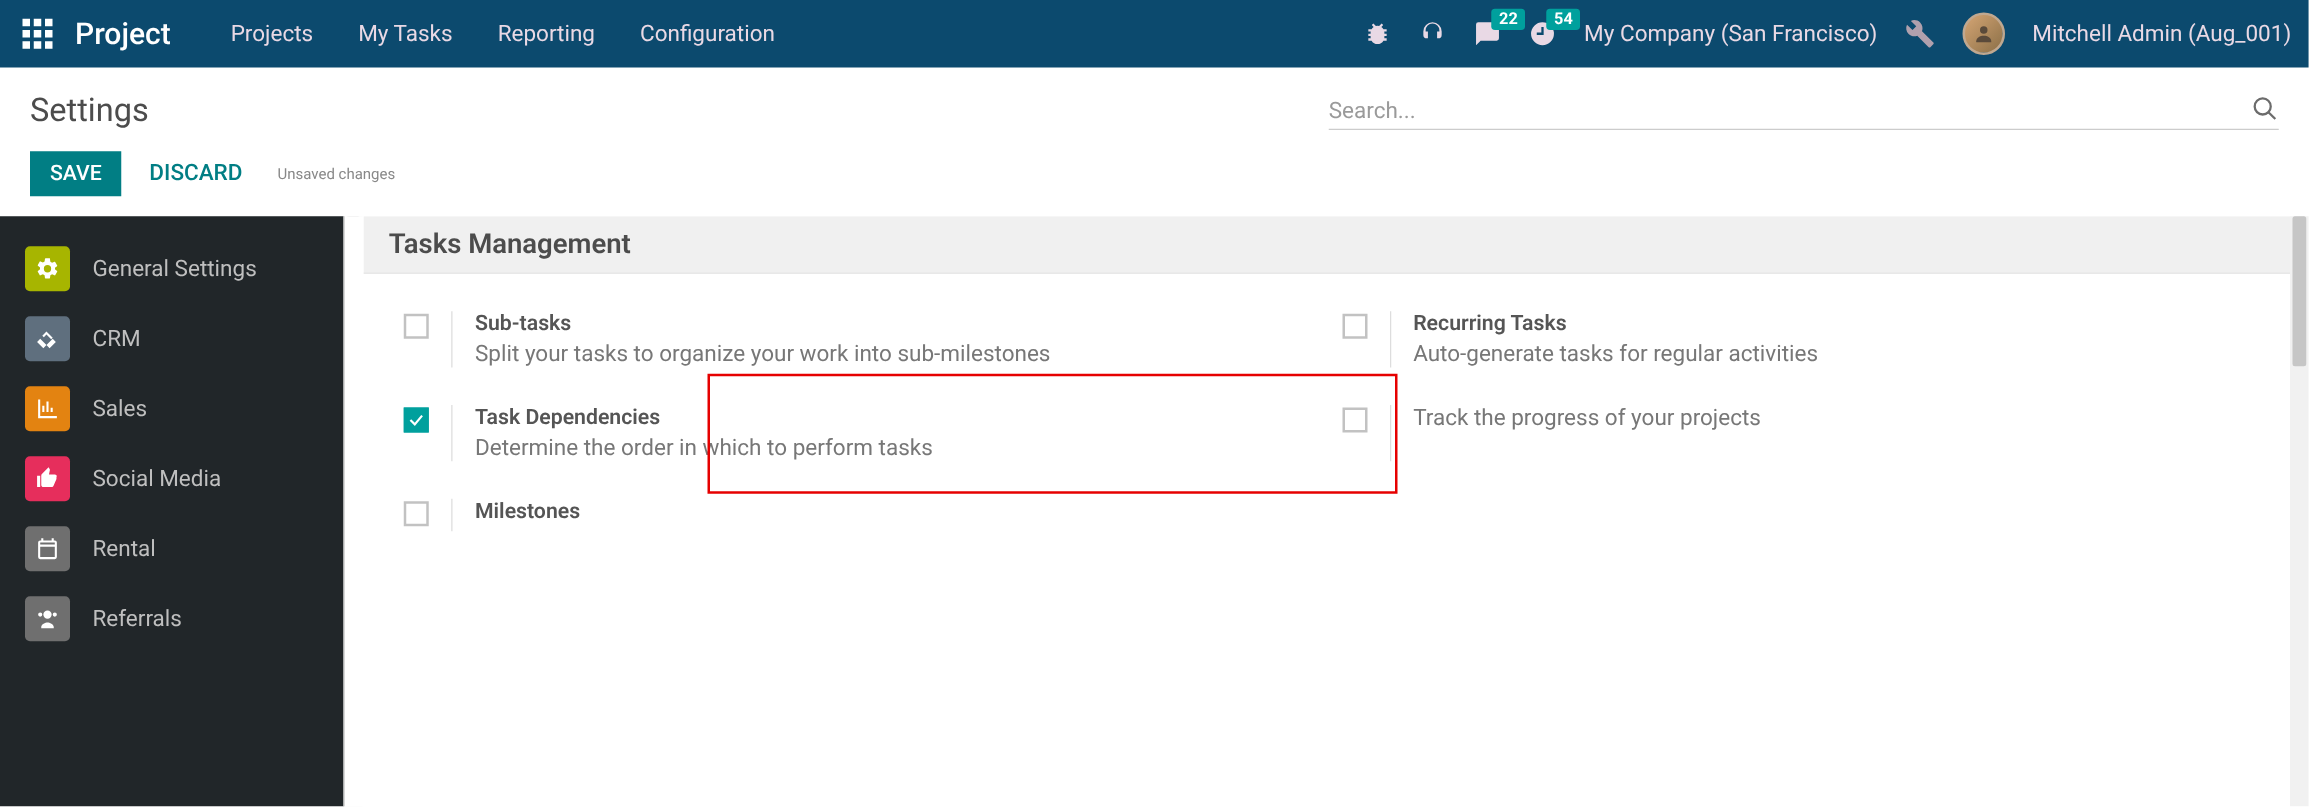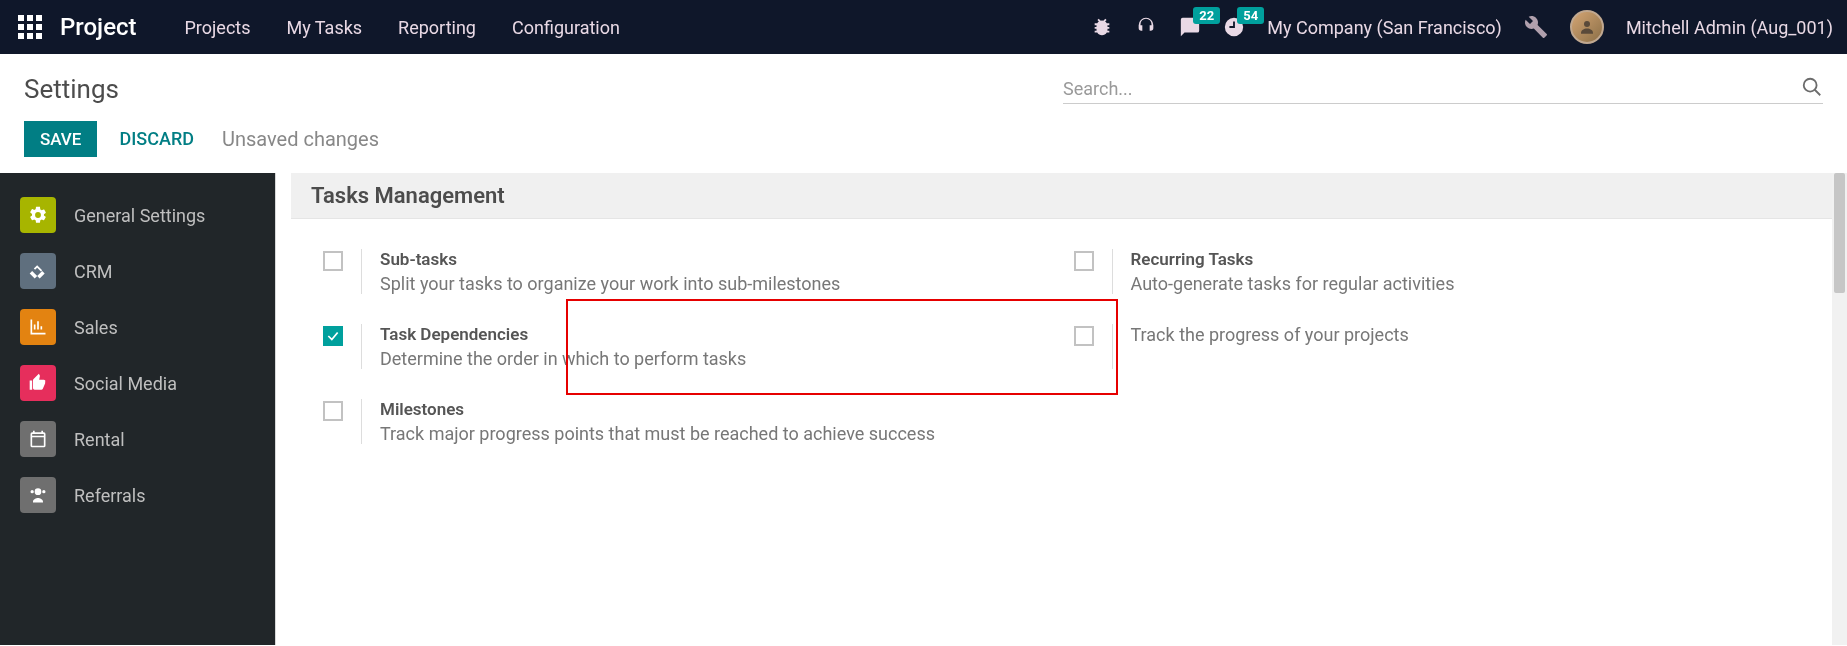--- a/index.html
+++ b/index.html
@@ -1,19 +1,19 @@
 <!DOCTYPE html>
 <html><head>
   <meta charset="utf-8">
   <style>
     * { margin: 0; padding: 0; box-sizing: border-box; font-family: -apple-system, BlinkMacSystemFont, "Segoe UI", Roboto, Helvetica, sans-serif; }
     body { background: #fff; color: #4c4c4c; width: 1847px; height: 646px; overflow: hidden; font-size: 14px; }
 
     
-    .navbar { background: #0f172a; height: 54px; display: flex; align-items: center; padding: 0 14px 0 18px; color: #fff; }
+    .navbar { background: #0c4a6e; height: 54px; display: flex; align-items: center; padding: 0 14px 0 18px; color: #fff; }
     .apps-icon { display: grid; grid-template-columns: repeat(3, 6px); grid-template-rows: repeat(3, 6px); gap: 3px; margin-right: 18px; cursor: pointer; }
     .apps-icon span { background: #fff; width: 6px; height: 6px; }
     .brand { font-size: 24px; font-weight: 500; margin-right: 30px; }
     .nav-items { display: flex; gap: 0; align-items: center; }
     .nav-item { padding: 8px 18px; font-size: 18px; color: #e9d9e5; cursor: pointer; }
     .nav-spacer { flex: 1; }
     .nav-right { display: flex; align-items: center; gap: 22px; justify-content: space-between; }
     .nav-icon { position: relative; cursor: pointer; display: flex; align-items: center; }
     .nav-icon svg { fill: #e9d9e5; }
     .badge { position: absolute; top: -9px; left: 14px; background: #00A09D; color: #fff; font-size: 13px; font-weight: bold; padding: 1px 6px; border-radius: 3px; }
@@ -27,21 +27,21 @@
     .page-title { font-size: 26px; font-weight: 400; color: #4c4c4c; flex: 1; }
     .search-box { display: flex; align-items: center; width: 760px; border-bottom: 1px solid #ccc; padding-bottom: 0; }
     .search-input { flex: 1; border: none; outline: none; font-size: 18px; color: #6c6c6c; background: transparent; padding: 4px 0; }
     .search-input::placeholder { color: #9a9a9a; }
     .search-icon { cursor: pointer; }
 
     
     .action-bar { display: flex; align-items: center; padding: 6px 24px 16px 24px; gap: 14px; }
     .btn-save { background: #017e84; color: #fff; border: none; padding: 8px 16px; font-size: 17px; font-weight: 500; cursor: pointer; }
     .btn-discard { background: transparent; color: #017e84; border: none; padding: 8px 8px; font-size: 18px; font-weight: 500; cursor: pointer; }
-    .unsaved { color: #888; font-size: 20px; margin-left: 6px; }
+    .unsaved { color: #888; font-size: 12px; margin-left: 6px; }
 
     
     .body-wrap { display: flex; position: relative; }
     .sidebar { width: 275px; background: #212629; color: #c7c7c7; padding: 14px 0; min-height: 472px; }
     .sidebar-item { display: flex; align-items: center; padding: 10px 20px; gap: 18px; cursor: pointer; font-size: 18px; color: #bfbfbf; }
     .side-icon { width: 36px; height: 36px; border-radius: 4px; display: flex; align-items: center; justify-content: center; flex-shrink: 0; }
     .side-icon svg { fill: #fff; }
     .side-general { background: #a7b500; }
     .side-crm { background: #5f6f7e; }
     .side-sales { background: #e38311; }
@@ -253,21 +253,20 @@
             <div class="setting-desc">Track the progress of your projects</div>
           </div>
         </div>
 
         <div class="setting-card">
           <div class="setting-check">
             <div class="checkbox"></div>
           </div>
           <div class="setting-body">
             <div class="setting-title">Milestones</div>
-            <div class="setting-desc">Track major progress points that must be reached to achieve success</div>
           </div>
         </div>
 
       </div>
     </div>
     <div class="highlight"></div>
   </div>
 
   <div class="main-scroll">
       <div class="thumb"></div>

